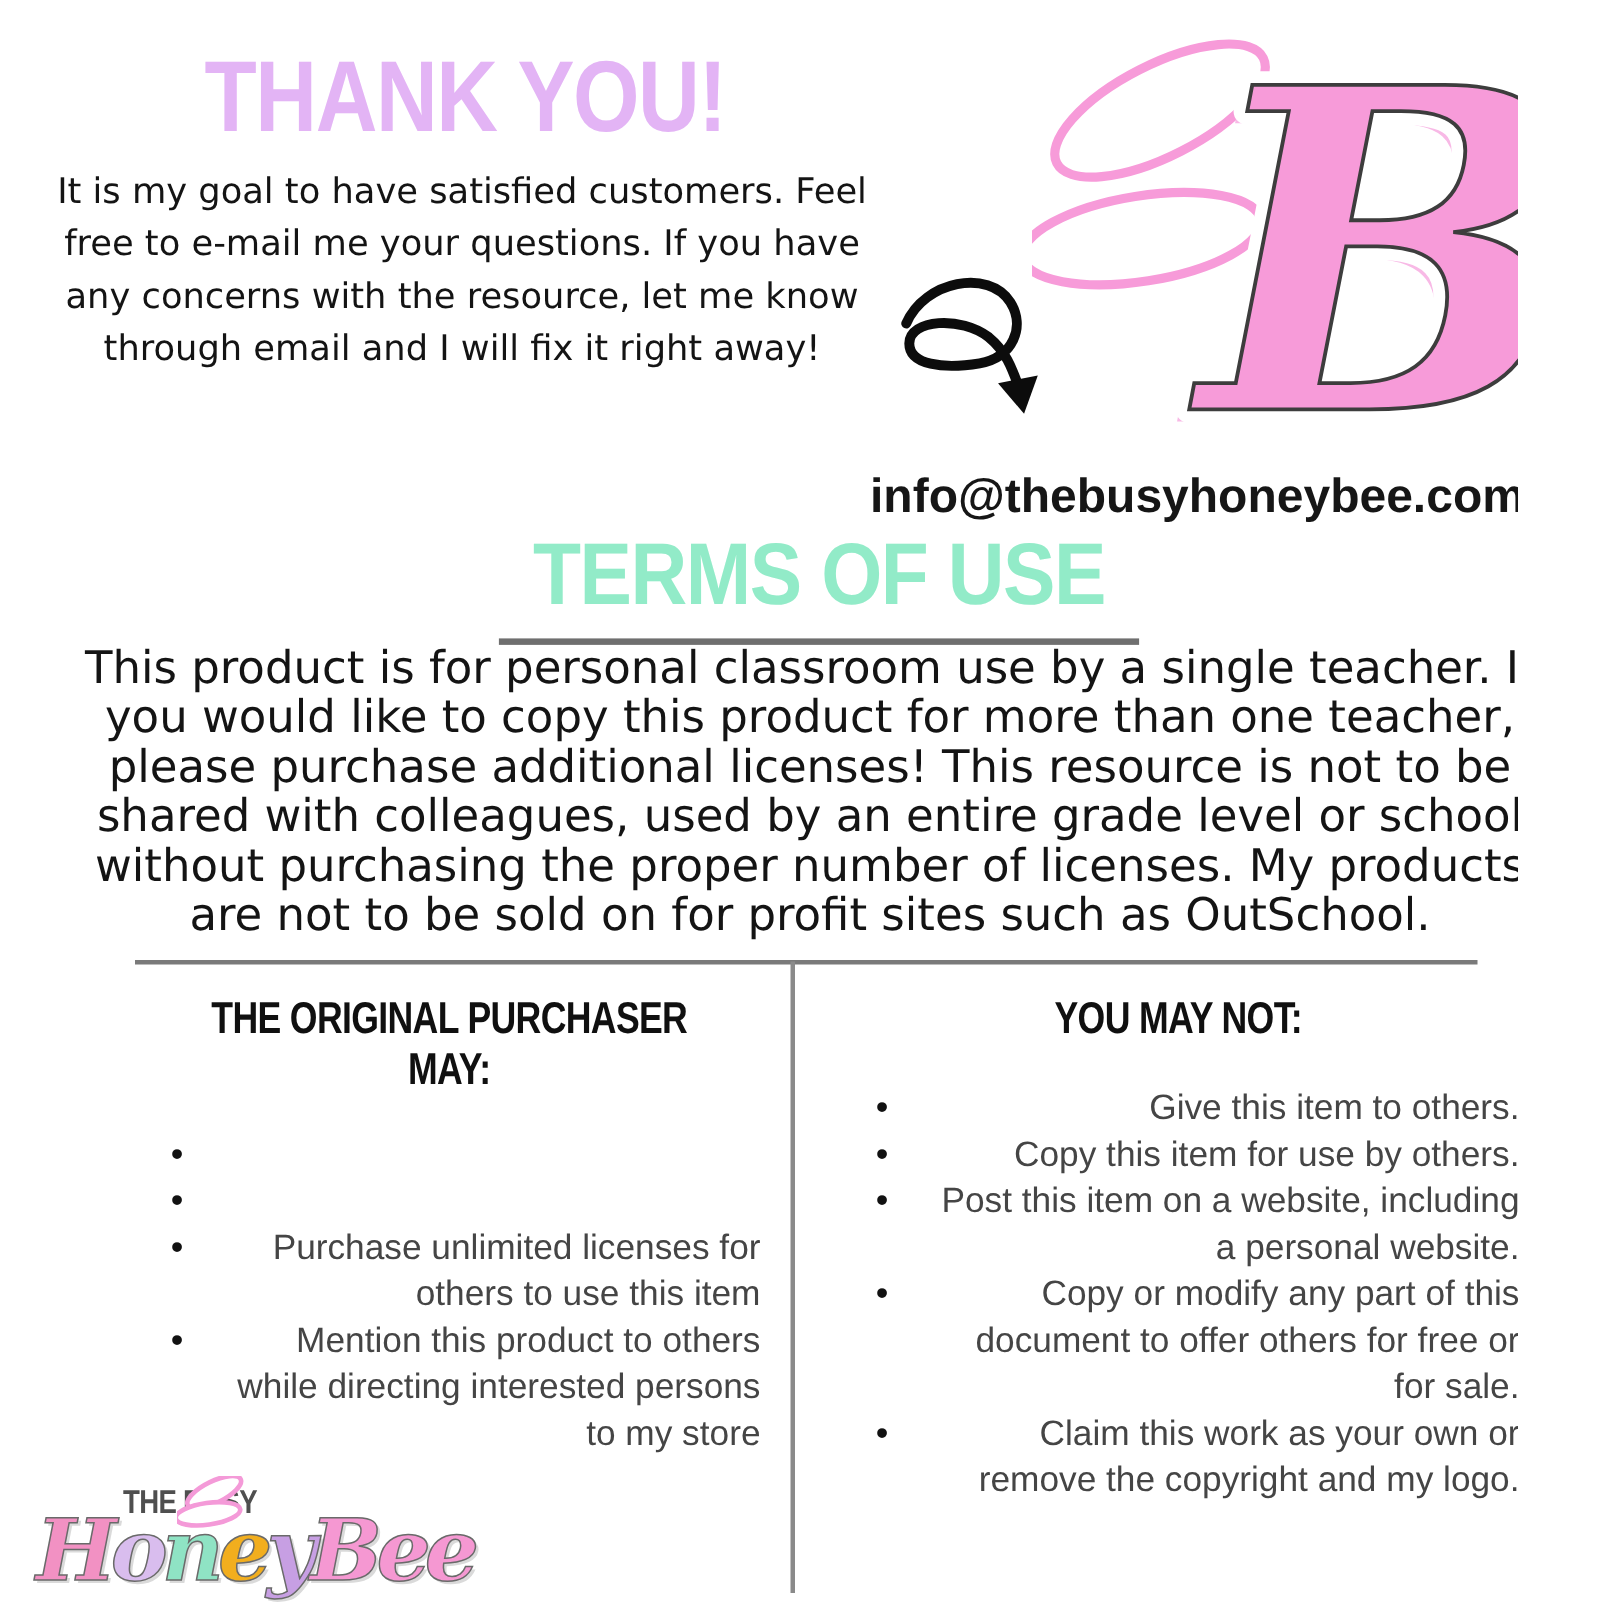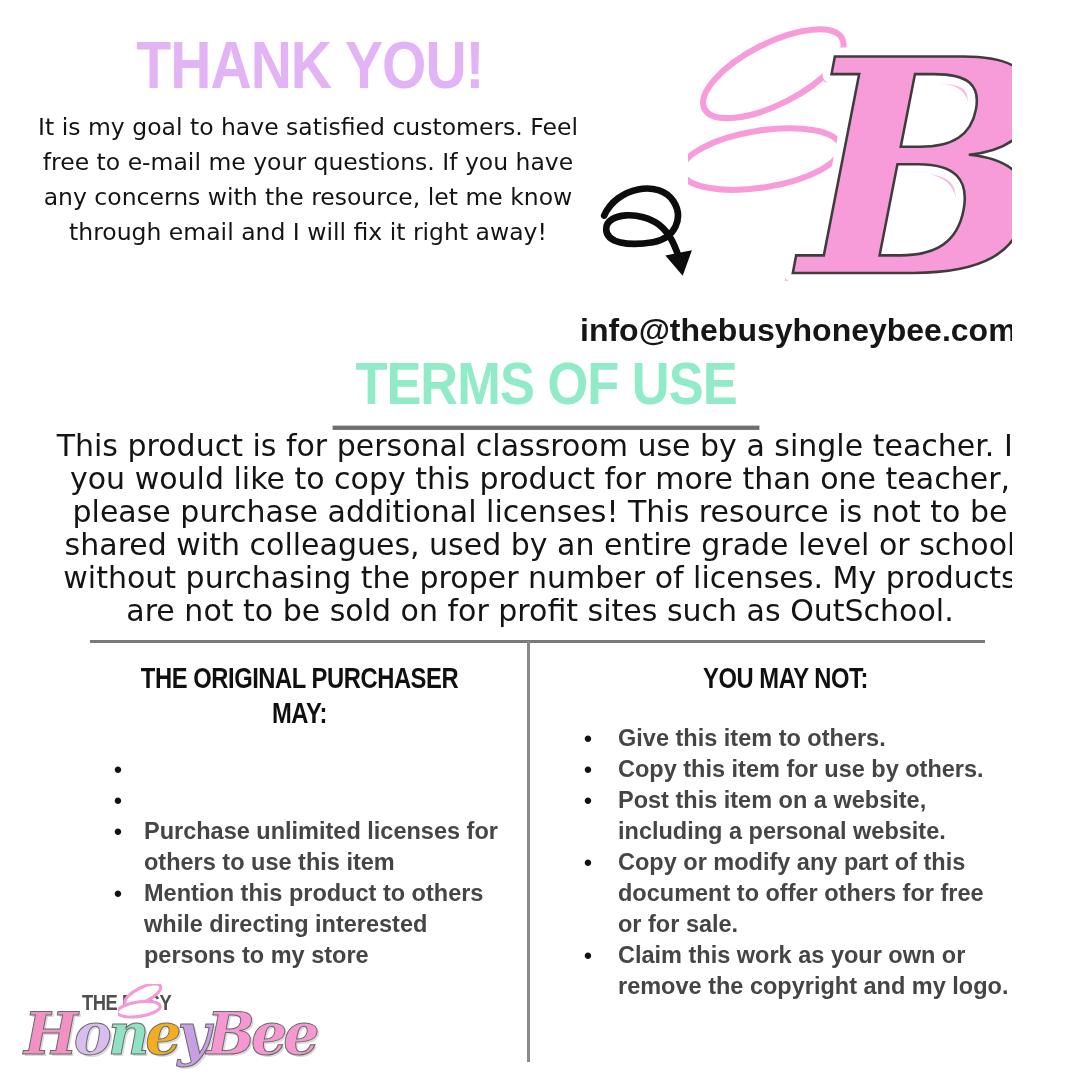--- a/index.html
+++ b/index.html
@@ -39,21 +39,21 @@
   .col{position:absolute;top:662px;}
   .col.left{left:92px;width:415px;}
   .col.right{left:558px;width:455px;}
   .col-head{text-align:center;font-weight:bold;font-size:27px;letter-spacing:-.5px;color:#101010;
     transform:scale(.88,1.1);transform-origin:center top;}
   .blist{list-style:none;margin:30px 0 0 0;padding:0;
     font-family:"Liberation Sans",sans-serif;font-size:23.5px;line-height:31px;color:#454545;}
   .blist li{display:flex;align-items:flex-start;}
   .blist .blt{flex:0 0 52px;text-align:center;color:#111;font-size:24px;}
   .col.right .blist .blt{flex:0 0 60px;}
-  .blist .txt{flex:1;text-align:left;font-weight:bold;}
+  .blist .txt{flex:1;text-align:right;}
 
   
   .footer-logo{position:absolute;left:22px;top:984px;width:230px;height:94px;}
   .footer-small{position:absolute;left:60px;top:6px;font-weight:bold;font-size:20px;
     letter-spacing:-.5px;color:#4f4f4f;transform:scale(.92,1.1);transform-origin:left top;}
   .footer-word{position:absolute;left:2px;top:16px;white-space:nowrap;
     font-family:"DejaVu Serif",serif;font-style:italic;font-weight:bold;font-size:57px;
     letter-spacing:-4px;-webkit-text-stroke:1px #6a6a6a;
     text-shadow:2px 2px 0 rgba(150,150,150,.35);}
   .footer-wings{position:absolute;left:96px;top:0px;width:62px;height:38px;}

